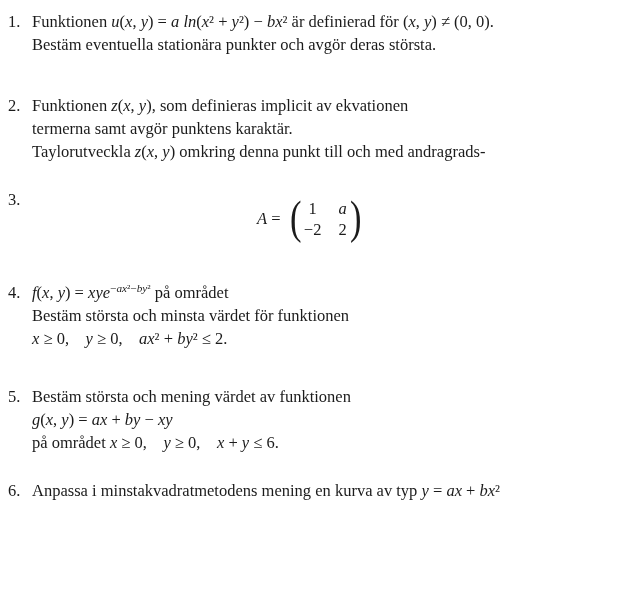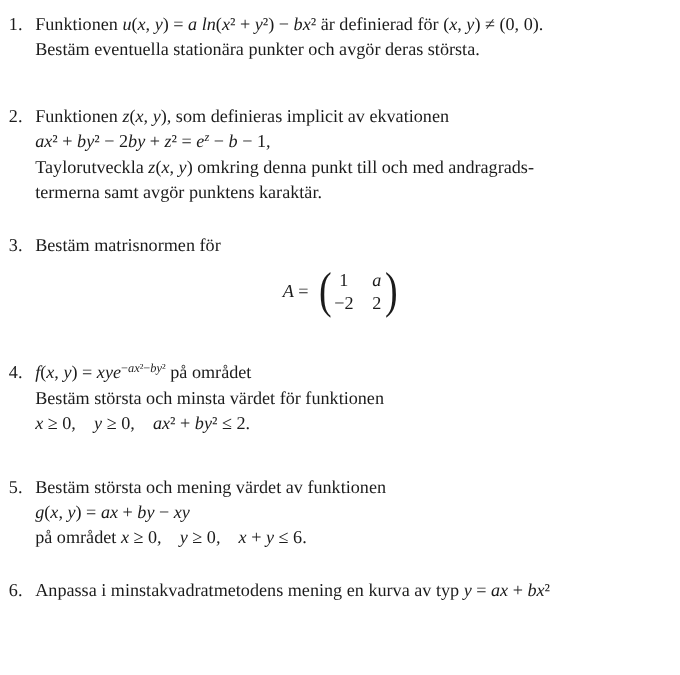--- a/index.html
+++ b/index.html
@@ -86,30 +86,28 @@
     <div class="content">
       <div class="line">Funktionen <span class="m"><i>u</i>(<i>x</i>, <i>y</i>) = <i>a</i> <i>ln</i>(<i>x</i>² + <i>y</i>²) − <i>bx</i>²</span> är definierad för <span class="m">(<i>x</i>, <i>y</i>) ≠ (0, 0)</span>.</div>
       <div class="line">Bestäm eventuella stationära punkter och avgör deras största.</div>
     </div>
   </div>
 
   <div class="problem p2">
     <span class="num">2.</span>
     <div class="content">
       <div class="line">Funktionen <span class="m"><i>z</i>(<i>x</i>, <i>y</i>)</span>, som definieras implicit av ekvationen</div>
-      <div class="line"><span class="m"><i>ax</i>² + <i>by</i>² − 2<i>by</i> + <i>z</i>² = <i>e</i><sup><i>z</i></sup> − <i>b</i> − 1</span>,</div>
+      <div class="line">termerna samt avgör punktens karaktär.</div>
       <div class="line">Taylorutveckla <span class="m"><i>z</i>(<i>x</i>, <i>y</i>)</span> omkring denna punkt till och med andragrads-</div>
-      <div class="line">termerna samt avgör punktens karaktär.</div>
     </div>
   </div>
 
   <div class="problem p3">
     <span class="num">3.</span>
     <div class="content">
-      <div class="line">Bestäm matrisnormen för</div>
       <div class="matrix-display">
         <span class="m mlhs"><i>A</i> =</span>
         <span class="paren">(</span>
         <span class="mgrid">
           <span class="mcell">1</span>
           <span class="mcell"><i>a</i></span>
           <span class="mcell">−2</span>
           <span class="mcell">2</span>
         </span>
         <span class="paren">)</span>

